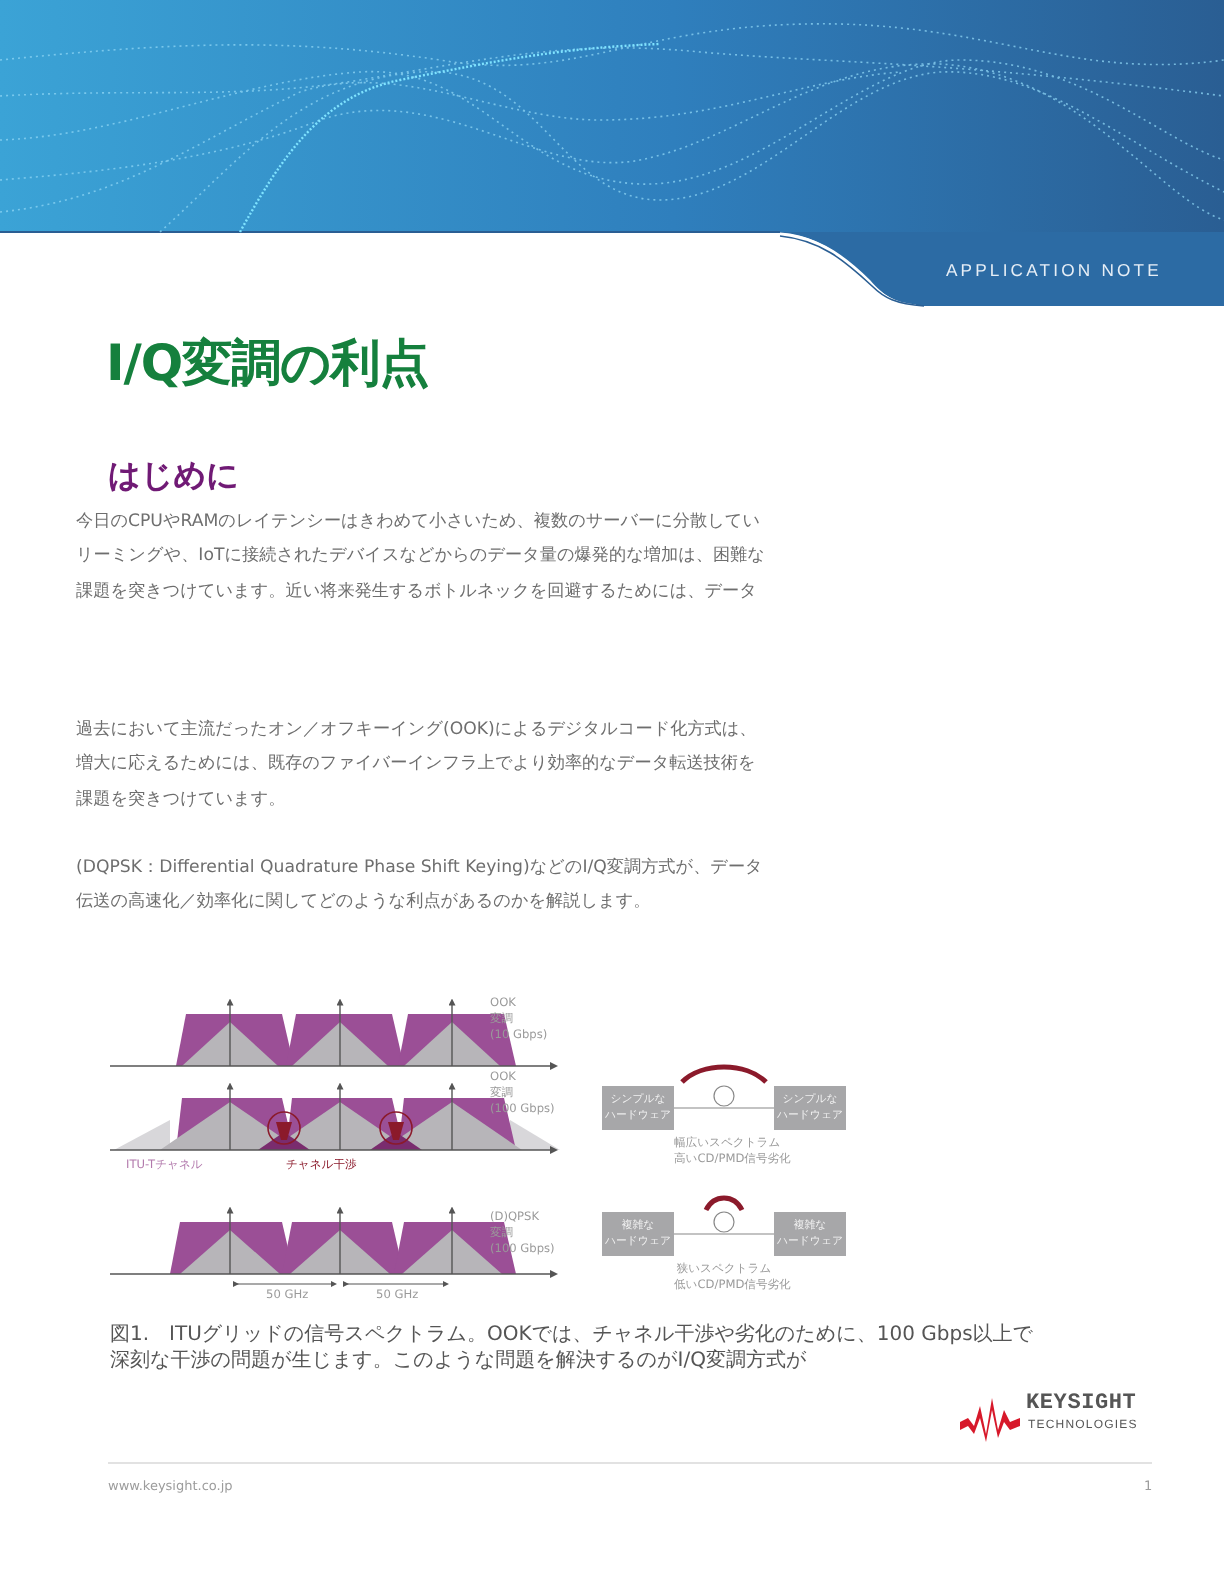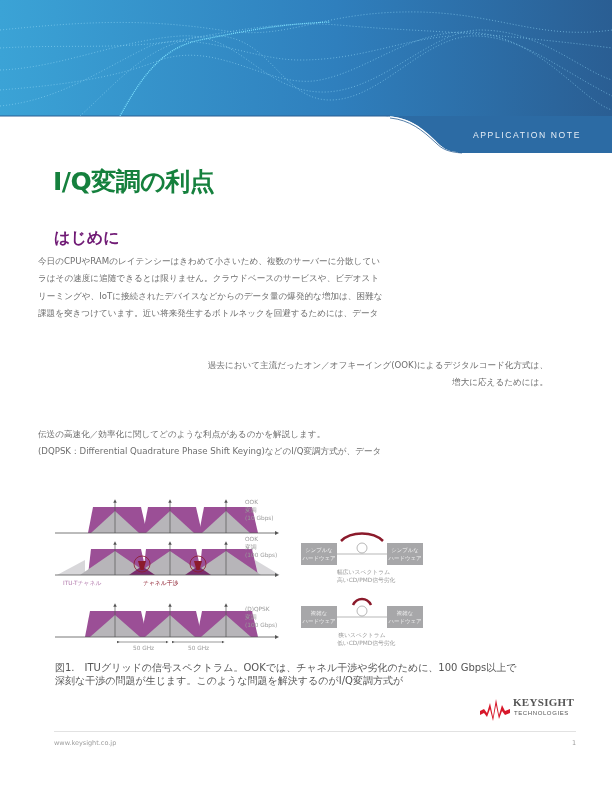--- a/index.html
+++ b/index.html
@@ -25,39 +25,39 @@
     .section-heading {
       position: absolute; left: 54px; top: 228px;
       color: #701a75; font-weight: bold; font-size: 16px;
     }
     .body-text {
       position: absolute; left: 38px; width: 510px;
       color: #6e6e6e; font-size: 8.6px; line-height: 17.4px;
     }
     .body-text p { margin: 0; white-space: nowrap; }
     #para1 { top: 253px; }
-    #para2 { top: 357px; text-align: right; }
+    #para2 { top: 357px; }
     #para3 { top: 426px; }
 
     .figure { position: absolute; left: 55px; top: 495px; width: 400px; height: 160px; }
     .fig-label { position: absolute; color: #9a9a9a; font-size: 5.8px; line-height: 8px; white-space: nowrap; }
     .fig-label.mauve { color: #b279ac; }
     .fig-label.red { color: #8b1a2b; }
     .hw-box {
       position: absolute; width: 36px; height: 22px; background: #a7a7a9;
       color: #f2f2f2; font-size: 5.4px; line-height: 8px; text-align: center;
       padding-top: 3px; box-sizing: border-box;
     }
     .caption {
       position: absolute; left: 55px; top: 661px; width: 400px;
       color: #555; font-size: 10px; line-height: 13px;
     }
     .caption p { margin: 0; white-space: nowrap; }
     .logo { position: absolute; left: 480px; top: 695px; width: 100px; height: 30px; }
-    .logo-word { position: absolute; left: 33px; top: 1px; font-family: Liberation Serif, serif; font-weight: bold; font-size: 11px; color: #555; letter-spacing: 0.3px; }
+    .logo-word { position: absolute; left: 33px; top: 1px; font-family: Liberation Mono, monospace; font-weight: bold; font-size: 11px; color: #555; letter-spacing: 0.3px; }
     .logo-sub { position: absolute; left: 34px; top: 15px; font-family: "Liberation Sans", sans-serif; font-size: 6px; color: #555; letter-spacing: 0.6px; }
     .footer-rule { position: absolute; left: 54px; top: 731px; width: 522px; height: 1px; background: #e2e2e2; }
     .footer-url { position: absolute; left: 54px; top: 739px; font-size: 6.5px; color: #9c9c9c; }
     .page-num { position: absolute; left: 572px; top: 739px; font-size: 6.5px; color: #9c9c9c; }
   </style>
 </head>
 <body>
 
 <div class="banner">
   <svg width="612" height="155" viewBox="0 0 612 155">
@@ -84,31 +84,31 @@
     <path d="M120 116 C140 80 160 48 200 40 C250 30 280 24 330 22" stroke="#7fe3ff" stroke-width="1.2" fill="none" stroke-dasharray="1 1"></path>
   </svg>
 </div>
 <div class="app-note">APPLICATION NOTE</div>
 
 <h1 class="title" style="margin:0;">I/Q変調の利点</h1>
 <h2 class="section-heading" style="margin:0;">はじめに</h2>
 
 <div class="body-text" id="para1">
   <p>今日のCPUやRAMのレイテンシーはきわめて小さいため、複数のサーバーに分散してい</p>
-  <p>ラはその速度に追随できるとは限りません。クラウドベースのサービスや、ビデオスト</p>
   <p>リーミングや、IoTに接続されたデバイスなどからのデータ量の爆発的な増加は、困難な</p>
   <p>課題を突きつけています。近い将来発生するボトルネックを回避するためには、データ</p>
 </div>
 <div class="body-text" id="para2">
   <p>過去において主流だったオン／オフキーイング(OOK)によるデジタルコード化方式は、</p>
-  <p>増大に応えるためには。</p>
+  <p>増大に応えるためには、既存のファイバーインフラ上でより効率的なデータ転送技術を</p>
+  <p>課題を突きつけています。</p>
 </div>
 <div class="body-text" id="para3">
+  <p>(DQPSK：Differential Quadrature Phase Shift Keying)などのI/Q変調方式が、データ</p>
   <p>伝送の高速化／効率化に関してどのような利点があるのかを解説します。</p>
-  <p>(DQPSK：Differential Quadrature Phase Shift Keying)などのI/Q変調方式が、データ</p>
 </div>
 
 <div class="figure">
   <svg width="400" height="160" viewBox="0 0 400 160" style="position:absolute;left:0;top:0;">
     <defs>
       <marker id="ah" markerWidth="5" markerHeight="5" refX="2.5" refY="2.5" orient="auto">
         <path d="M0 0 L5 2.5 L0 5 Z" fill="#555"></path>
       </marker>
     </defs>
 

